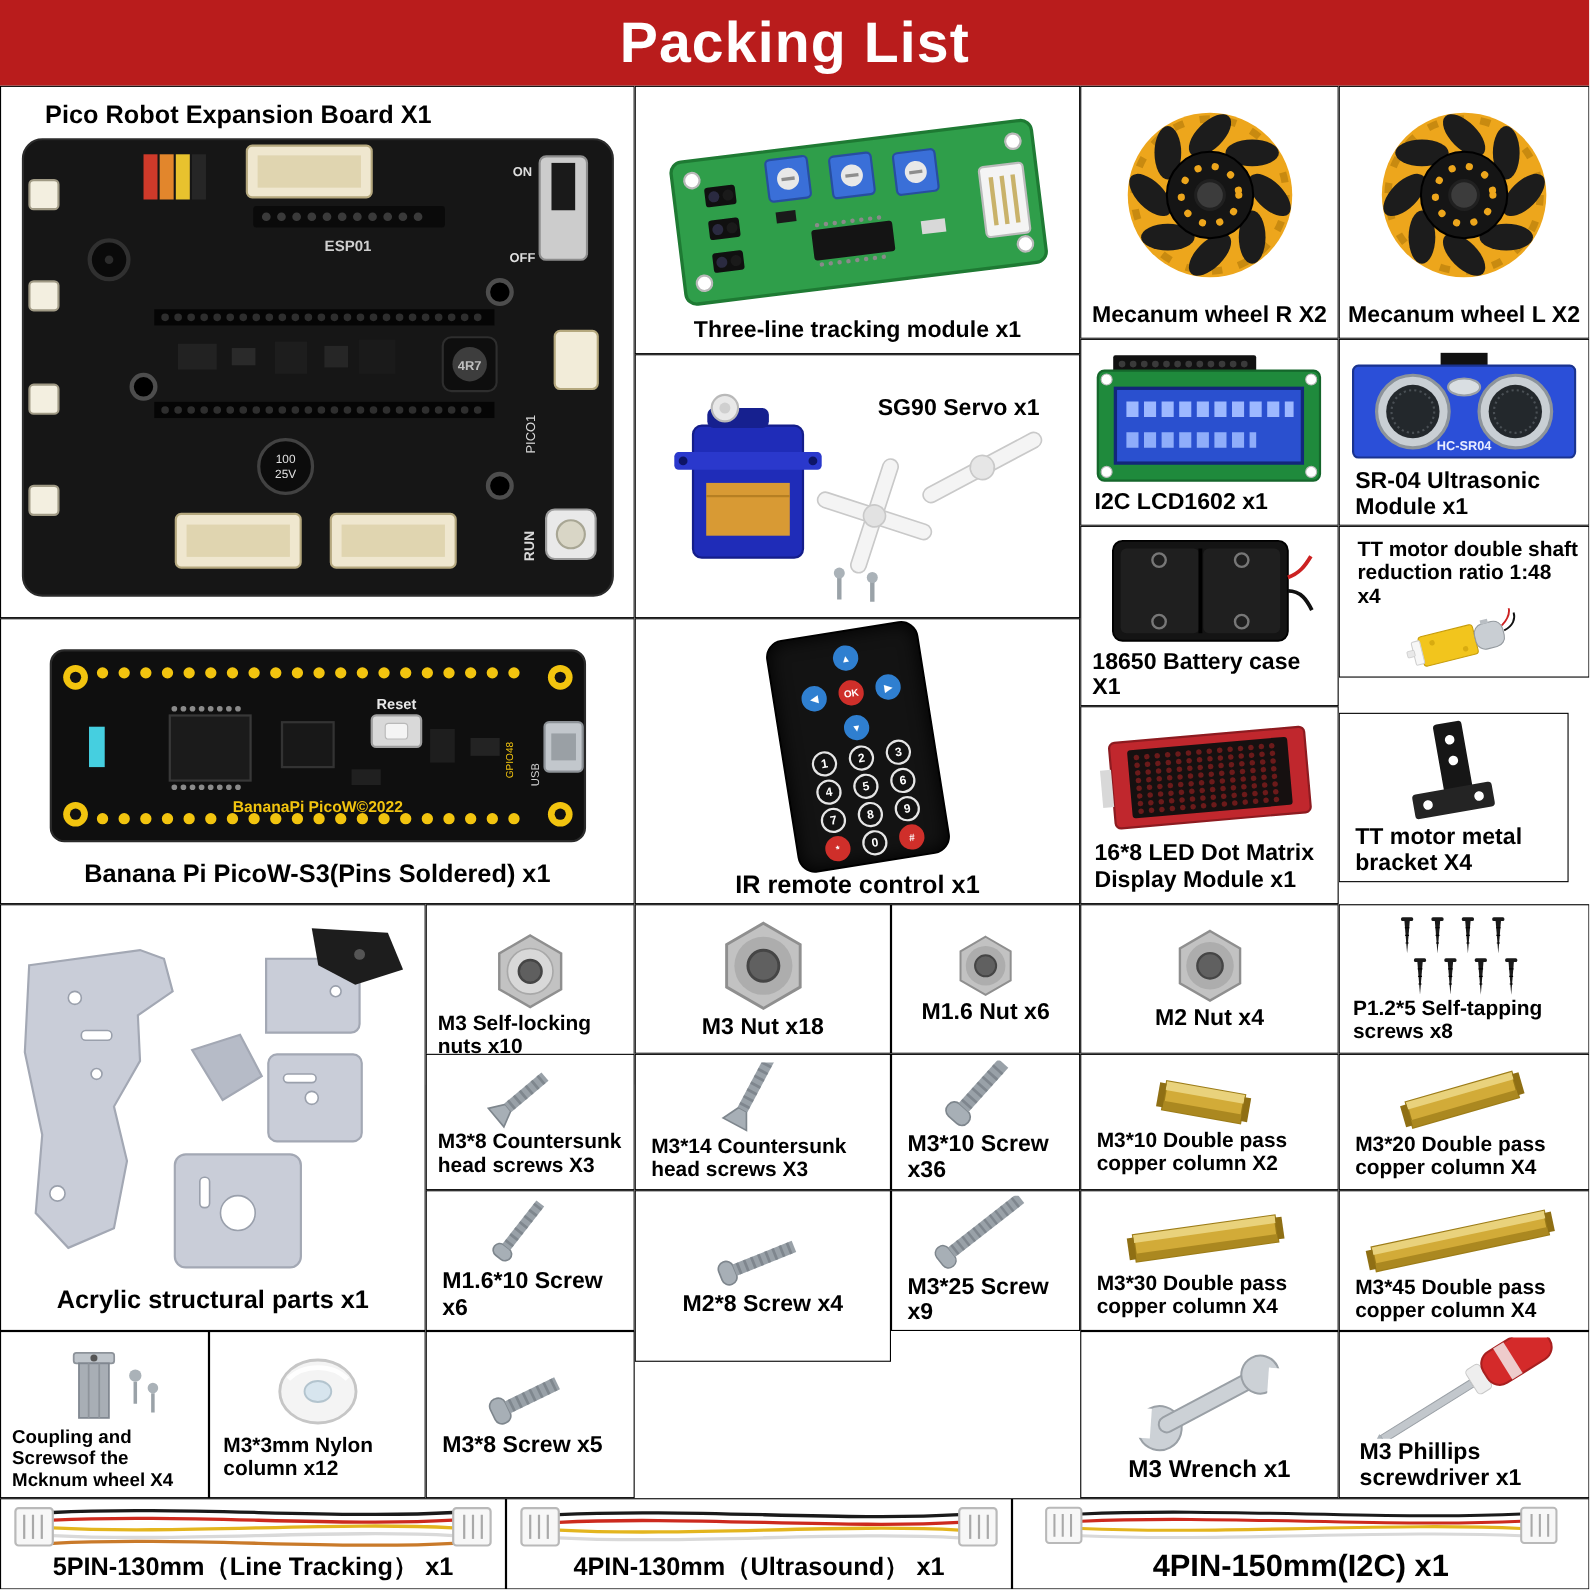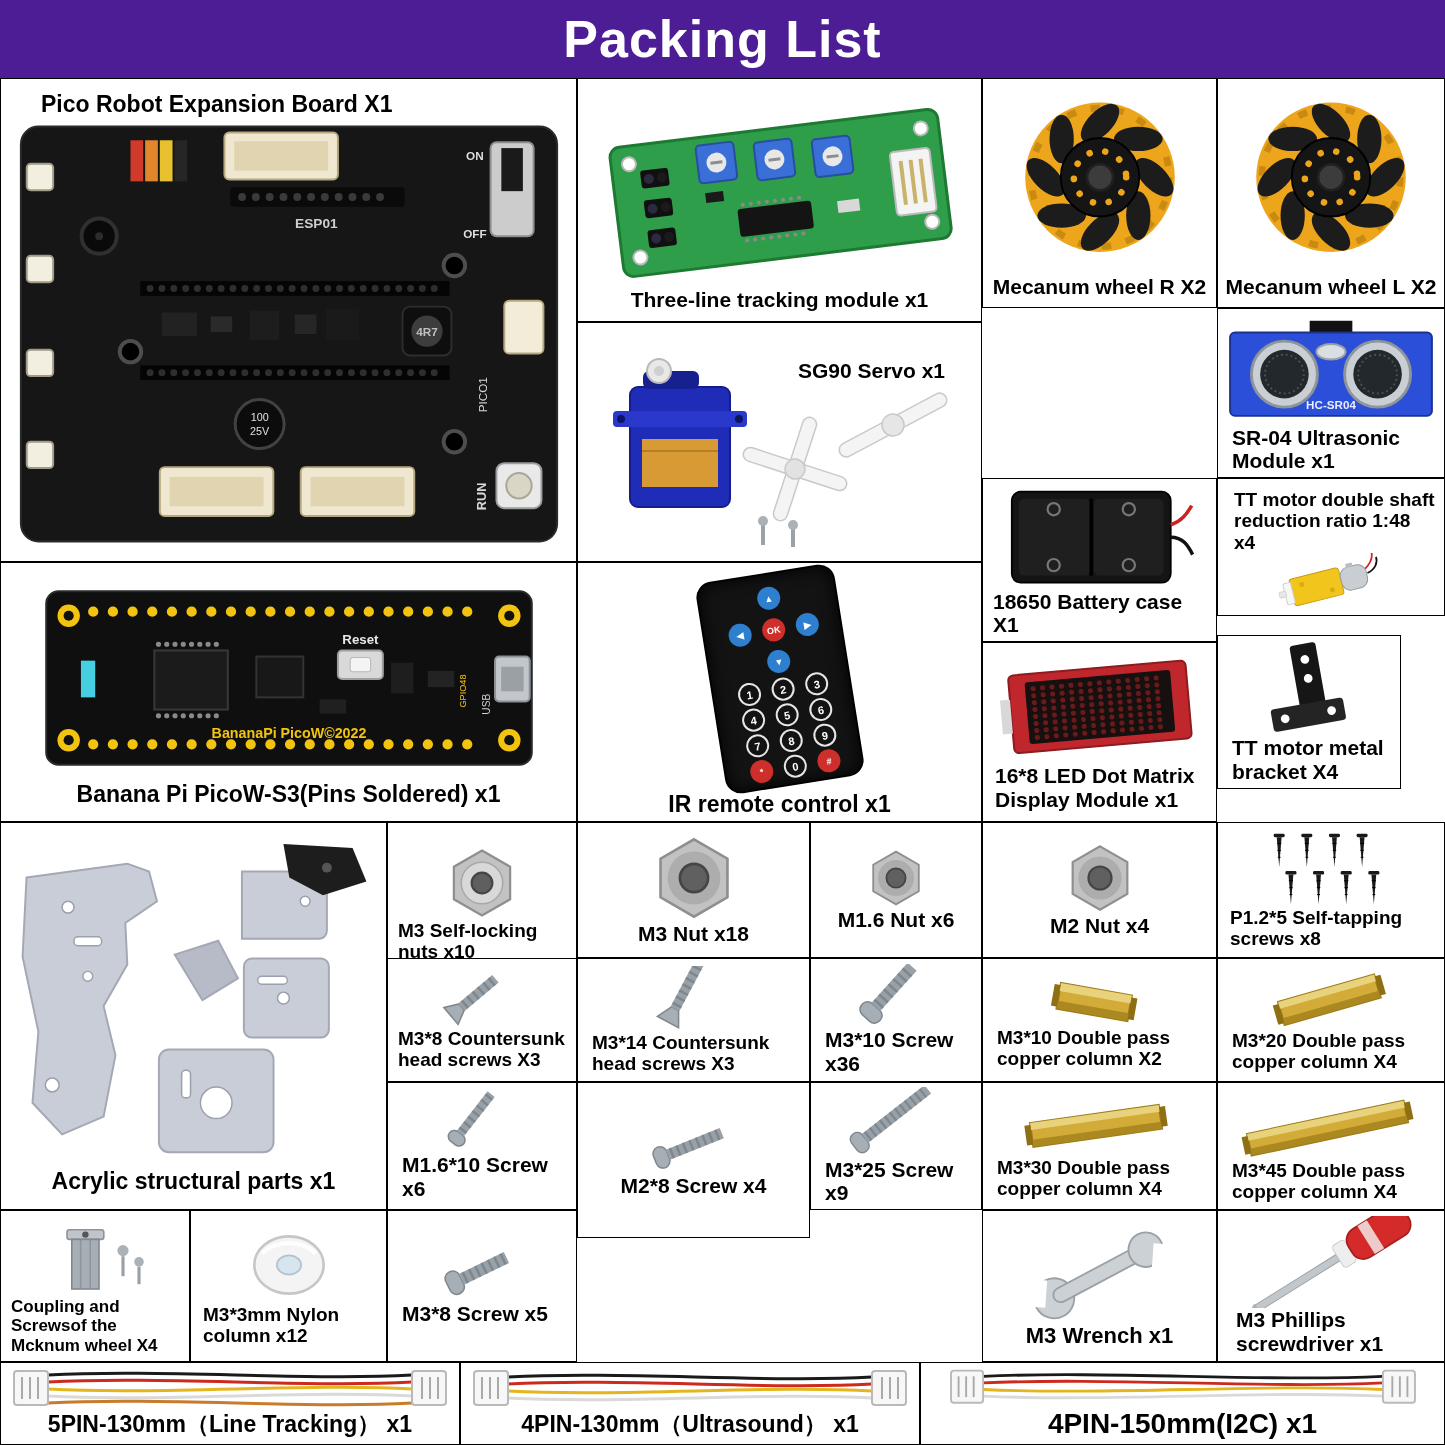--- a/index.html
+++ b/index.html
@@ -1,19 +1,19 @@
 <!DOCTYPE html>
 <html><head>
 <meta charset="utf-8">
 <style>
   *{margin:0;padding:0;box-sizing:border-box}
   html,body{background:#fff}
   body{font-family:"Liberation Sans",sans-serif}
   .stage{position:relative;width:1445px;height:1445px;background:#fff;overflow:hidden}
-  .header{position:absolute;left:0;top:0;width:1445px;height:78px;background:#4c1d95;display:flex;align-items:center;justify-content:center}
+  .header{position:absolute;left:0;top:0;width:1445px;height:78px;background:#b91c1c;display:flex;align-items:center;justify-content:center}
   .header h1{color:#fff;font-size:52px;font-weight:bold;letter-spacing:1px;font-family:"Liberation Sans",sans-serif}
   .cell{position:absolute;border:1.5px solid #000;background:#fff;display:flex;flex-direction:column;align-items:center;justify-content:center;overflow:hidden;padding:4px}
   .lbl{font-weight:bold;color:#000;font-size:21px;line-height:1.13;text-align:center}
   .lbl.left{text-align:left;align-self:flex-start}
   .lbl.sm{font-size:19px}
   .lbl.xs{font-size:17px}
   svg{display:block;font-family:"Liberation Sans",sans-serif}
   .icon-wrap{display:flex;align-items:center;justify-content:center;flex:1 1 auto}
   
   .remote{position:relative;width:140px;height:214px;background:#131313;border-radius:16px;transform:rotate(-9deg);border:2px solid #000;box-shadow:inset 0 0 16px #000}
@@ -201,20 +201,35 @@
       </g>
       <g>
         <line x1="178" y1="196" x2="178" y2="216" stroke="#9aa2a8" stroke-width="4"></line>
           <circle cx="178" cy="192" r="5" fill="#aab2b8"></circle>
         <line x1="208" y1="200" x2="208" y2="218" stroke="#9aa2a8" stroke-width="4"></line>
           <circle cx="208" cy="196" r="5" fill="#aab2b8"></circle>
       </g>
     </svg>
   </section>
 
+  <section class="cell" style="left:982px;top:308px;width:235px;height:170px">
+    <svg width="215" height="128" viewBox="0 0 215 128">
+      <rect x="20" y="6" width="130" height="16" rx="2" fill="#111111"></rect>
+      <line x1="28" y1="14" x2="144" y2="14" stroke="#3a3a3a" stroke-width="6" stroke-dasharray="0.1 10" stroke-linecap="round"></line>
+      <rect x="6" y="20" width="202" height="100" rx="6" fill="#1f8a3c" stroke="#15662b" stroke-width="2"></rect>
+      <rect x="22" y="36" width="170" height="68" fill="#2a50cf" stroke="#12277a" stroke-width="3"></rect>
+      <line x1="32" y1="55" x2="184" y2="55" stroke="#9db8ff" stroke-width="14" stroke-dasharray="11 5"></line>
+      <line x1="32" y1="83" x2="150" y2="83" stroke="#8fadfa" stroke-width="14" stroke-dasharray="11 5"></line>
+      <circle cx="14" cy="28" r="5" fill="#ffffff" stroke="#b9b9b9"></circle>
+        <circle cx="200" cy="28" r="5" fill="#ffffff" stroke="#b9b9b9"></circle>
+      <circle cx="14" cy="112" r="5" fill="#ffffff" stroke="#b9b9b9"></circle>
+        <circle cx="200" cy="112" r="5" fill="#ffffff" stroke="#b9b9b9"></circle>
+    </svg>
+    <div class="lbl left" style="padding-left:8px">I2C LCD1602 x1</div>
+  </section>
 
   <section class="cell" style="left:1217px;top:308px;width:228px;height:170px">
     <svg width="220" height="116" viewBox="0 0 220 116">
       <rect x="88" y="8" width="44" height="14" fill="#111111"></rect>
       <rect x="6" y="20" width="208" height="86" rx="5" fill="#2b4fd8" stroke="#1a338f" stroke-width="2"></rect>
       <circle cx="62" cy="63" r="34" fill="#c9cfd4" stroke="#8d949a" stroke-width="3"></circle>
       <circle cx="62" cy="63" r="25" fill="#23282c"></circle>
       <circle cx="62" cy="63" r="20" fill="none" stroke="#4a5055" stroke-width="2" stroke-dasharray="2 3"></circle>
       <circle cx="158" cy="63" r="34" fill="#c9cfd4" stroke="#8d949a" stroke-width="3"></circle>
       <circle cx="158" cy="63" r="25" fill="#23282c"></circle>
@@ -332,21 +347,21 @@
           <line x1="38" y1="66" x2="170" y2="66" stroke-dasharray="0.1 9.4"></line>
           <line x1="38" y1="73" x2="170" y2="73" stroke-dasharray="0.1 9.4"></line>
           <line x1="38" y1="80" x2="170" y2="80" stroke-dasharray="0.1 9.4"></line>
         </g>
         <rect x="4" y="40" width="10" height="34" fill="#d8d8d8"></rect>
       </g>
     </svg>
     <div class="lbl left" style="padding-left:8px;max-width:220px">16*8 LED Dot Matrix Display Module x1</div>
   </section>
 
-  <section class="cell" style="left:1217px;top:635px;width:184px;height:154px">
+  <section class="cell" style="left:1217px;top:648px;width:209px;height:154px">
     <svg width="160" height="96" viewBox="0 0 160 110">
       <g transform="rotate(-10 80 55)">
         <rect x="66" y="4" width="30" height="84" rx="4" fill="#161616"></rect>
         <rect x="32" y="72" width="84" height="26" rx="4" fill="#242424"></rect>
         <circle cx="81" cy="22" r="5" fill="#ffffff"></circle>
           <circle cx="81" cy="44" r="5" fill="#ffffff"></circle>
         <circle cx="47" cy="85" r="5" fill="#ffffff"></circle>
           <circle cx="101" cy="85" r="5" fill="#ffffff"></circle>
       </g>
     </svg>

